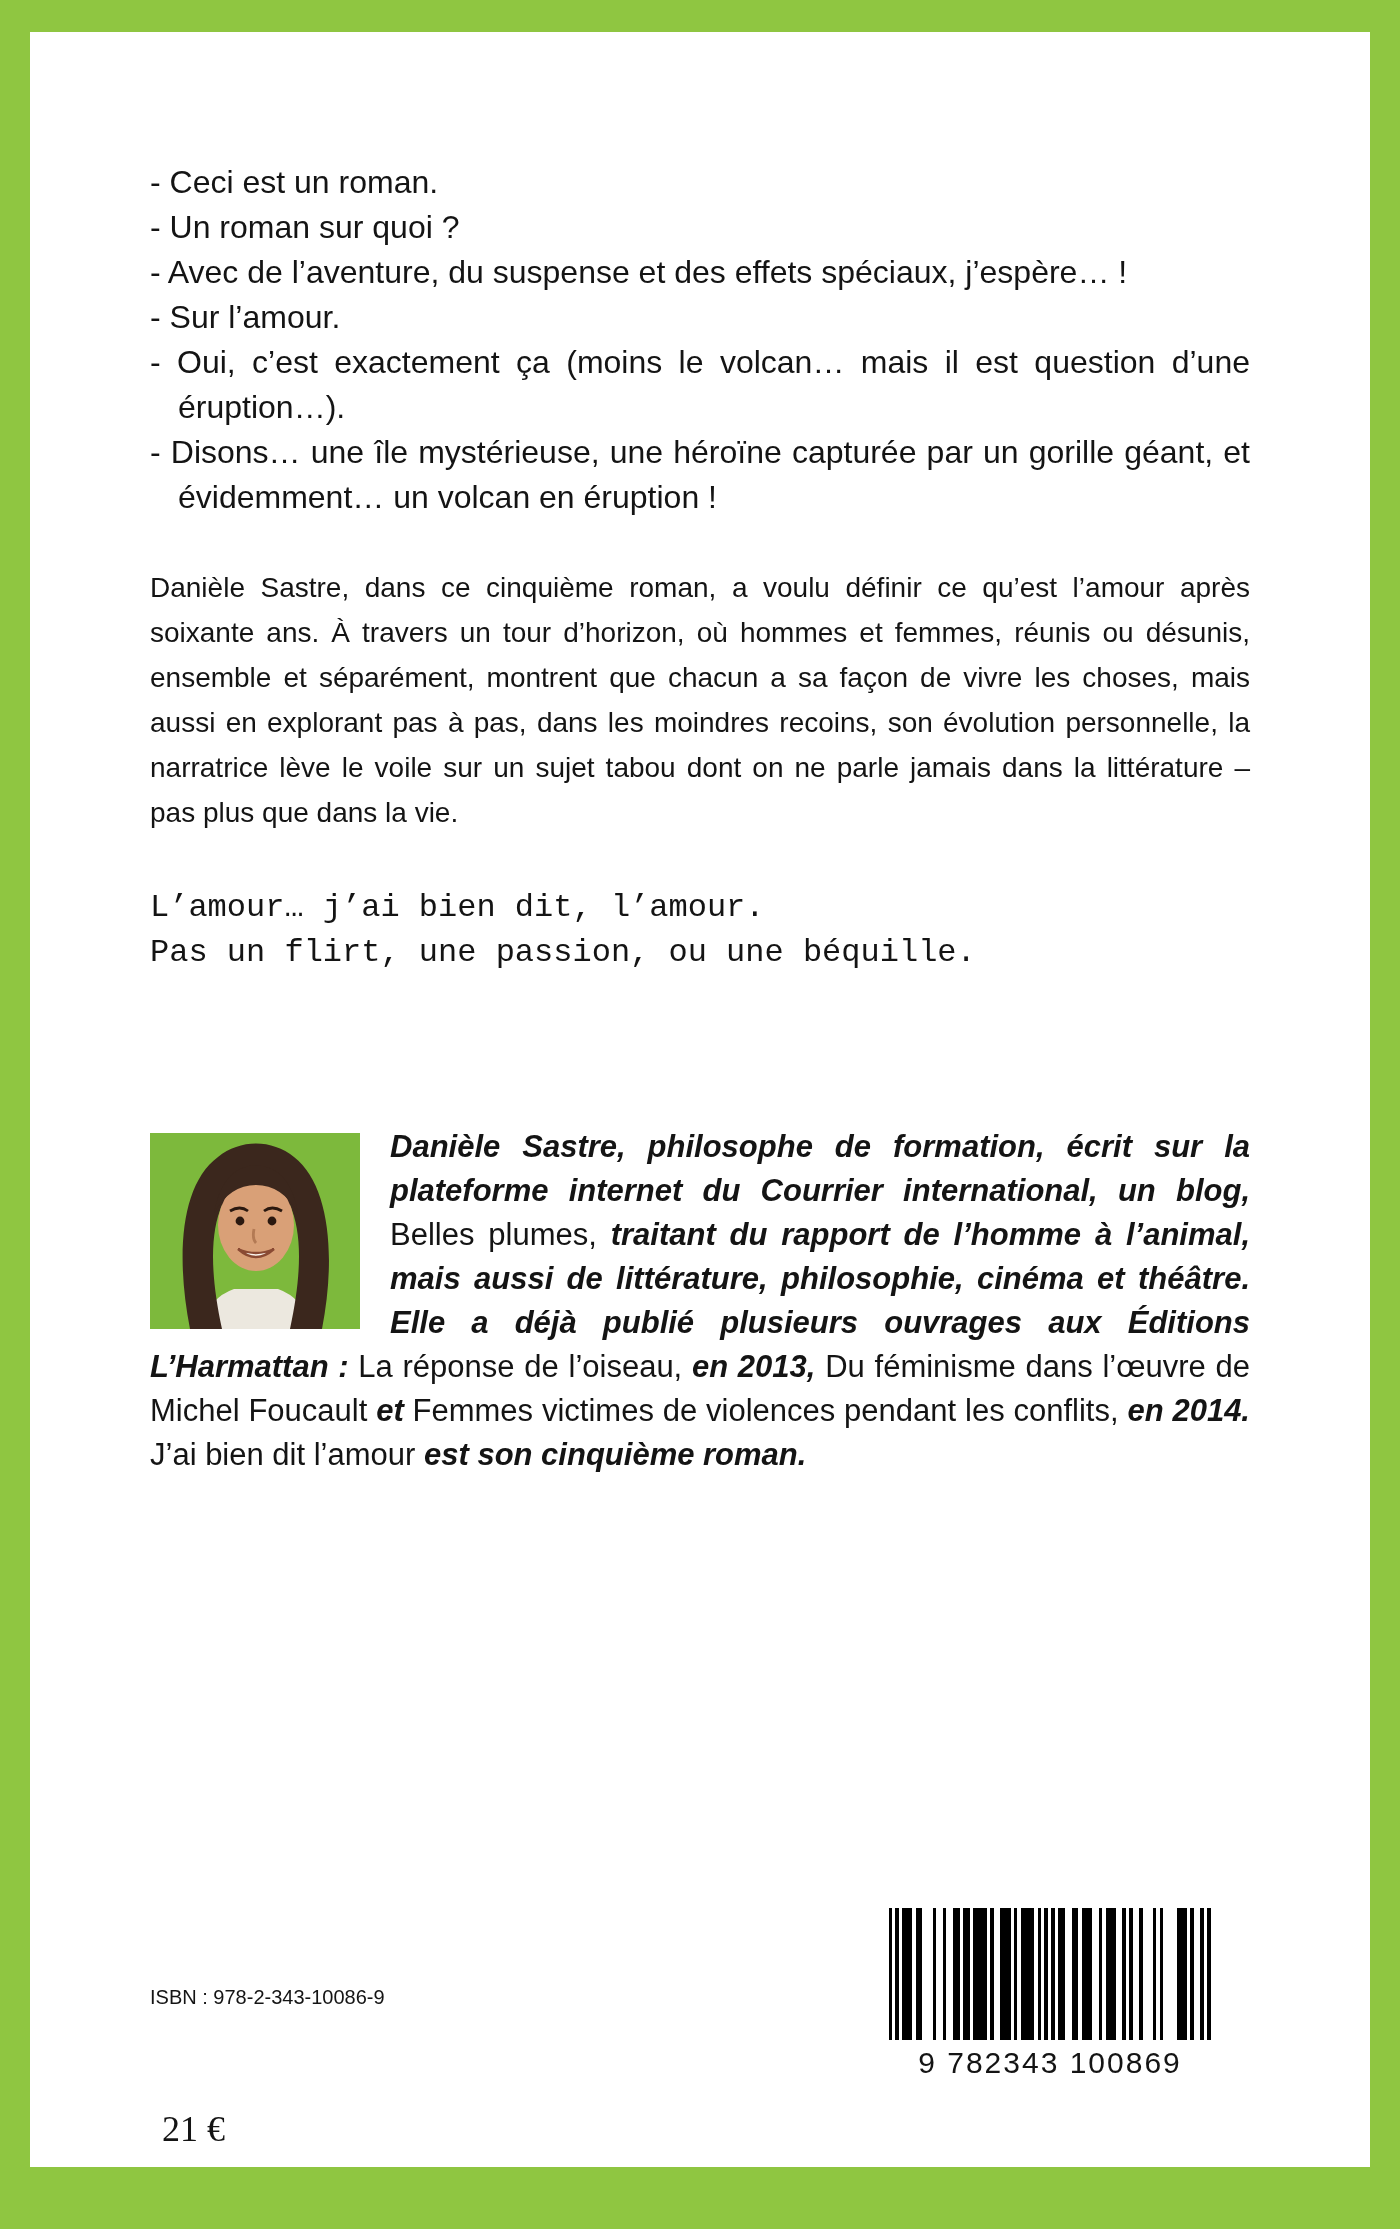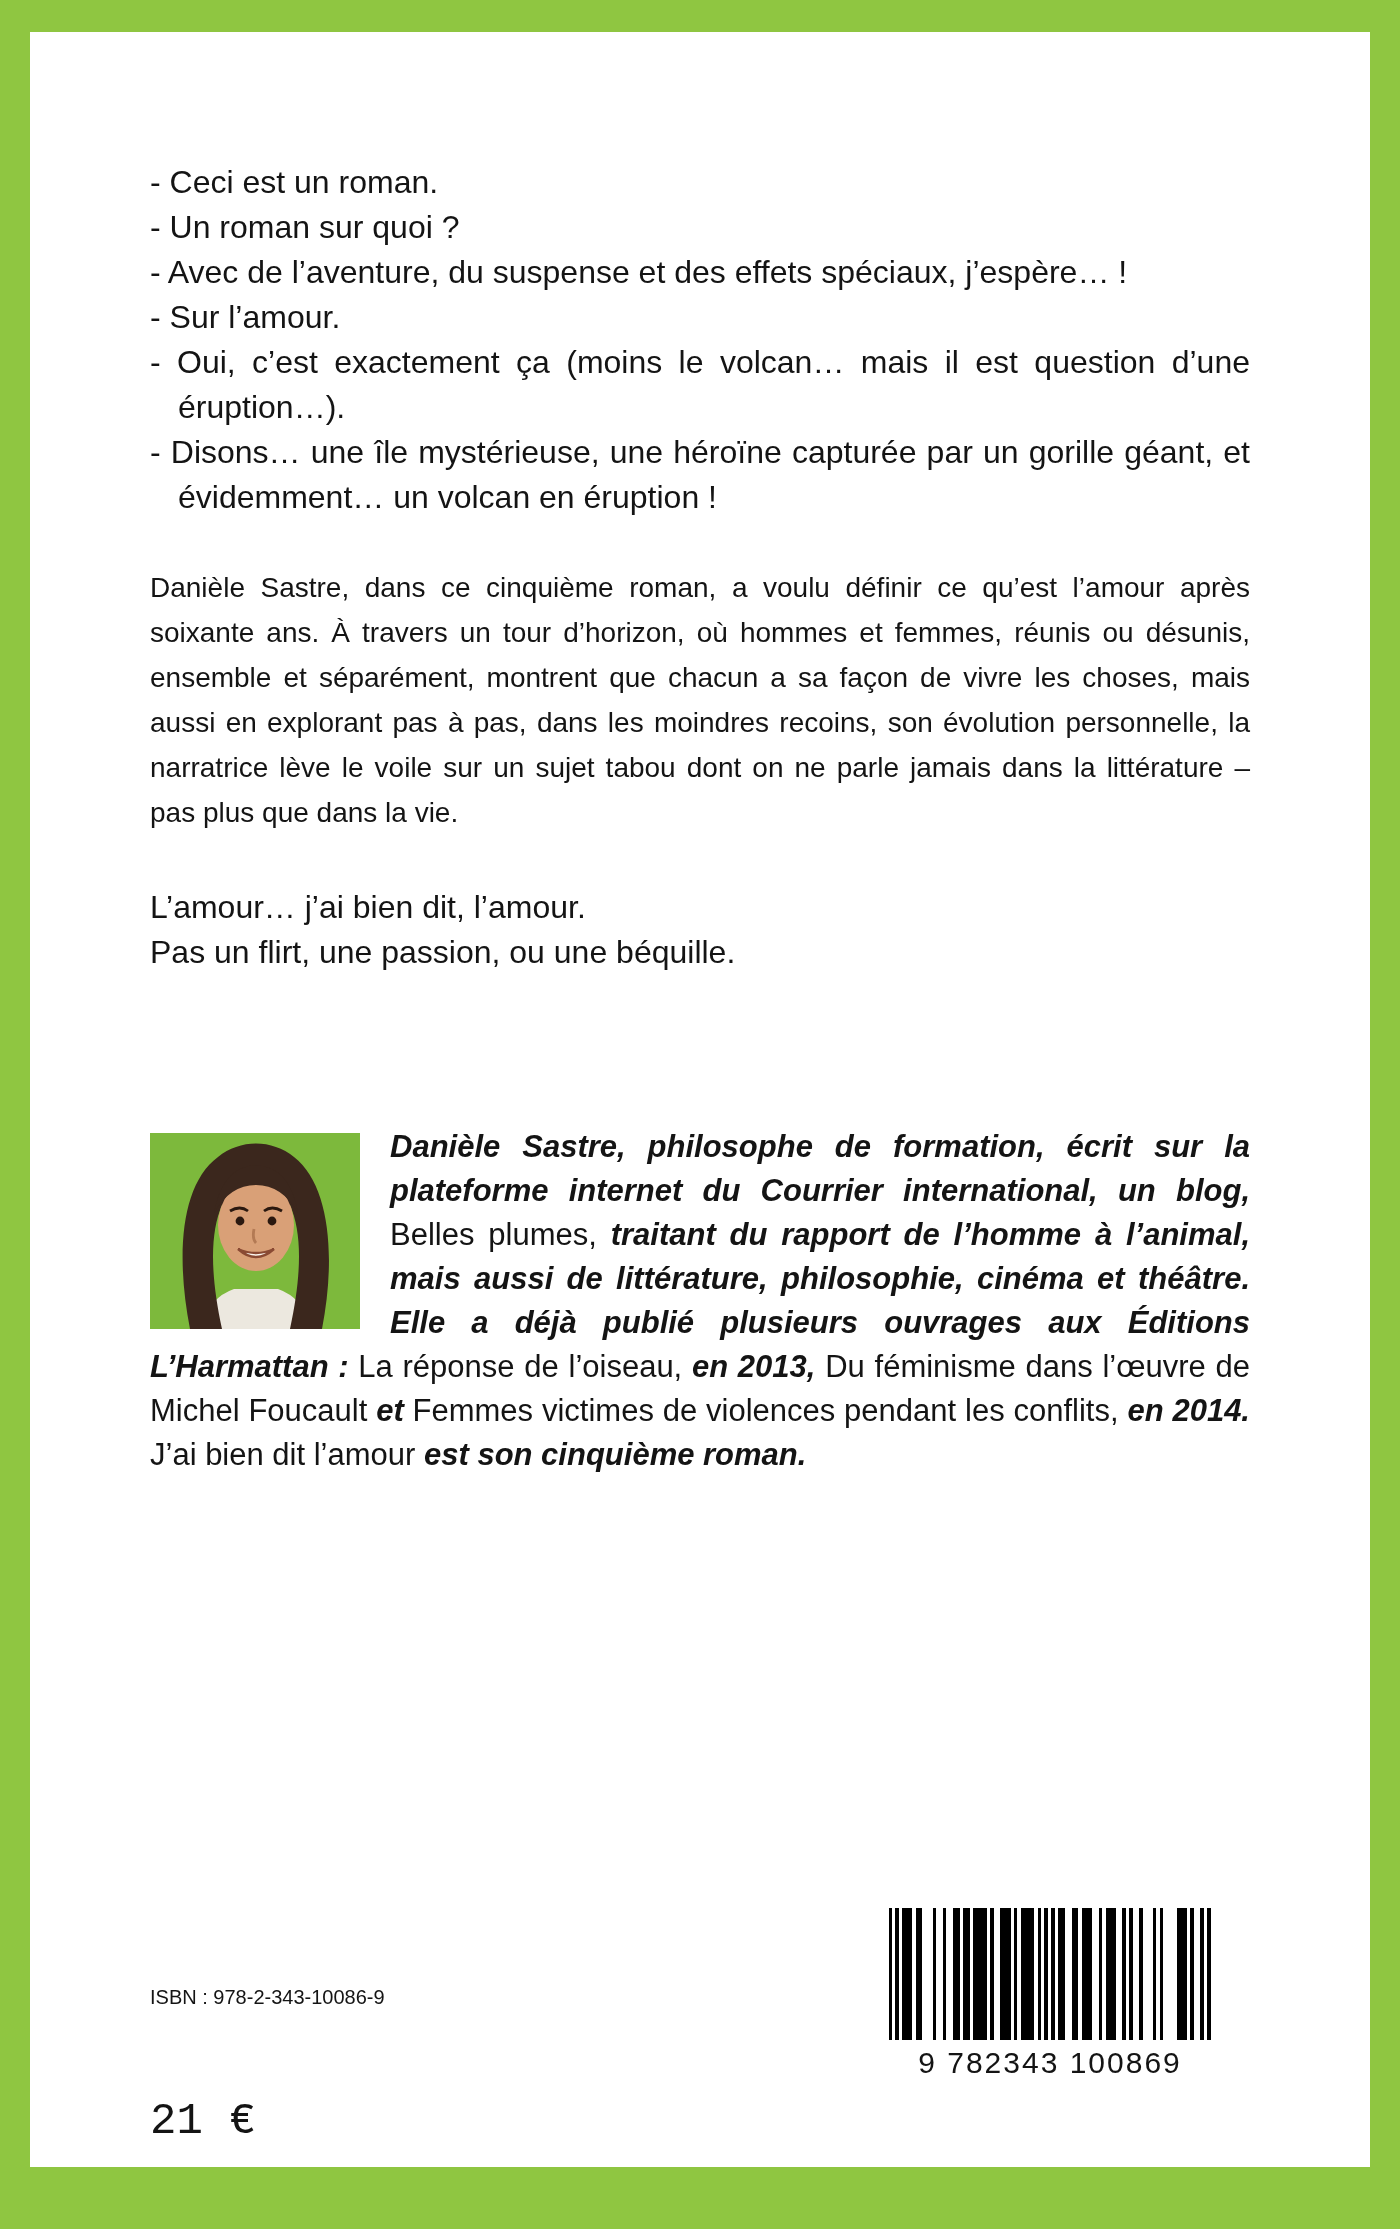--- a/index.html
+++ b/index.html
@@ -26,21 +26,21 @@
     margin:0;
     font-size:32px; line-height:45px;
     text-align:justify;
     padding-left:28px; text-indent:-28px;
   }
   .synopsis {
     margin:45px 0 0 0;
     font-size:28px; line-height:45px;
     text-align:justify;
   }
-  .taglines { margin-top:50px; }
+  .taglines { margin-top:50px;font-family:Liberation Mono, monospace; }
   .taglines p { margin:0; font-size:32px; line-height:45px; }
   .bio {
     margin-top:150px;
     font-size:31px; line-height:44px;
     text-align:justify;
     font-style:italic;
   }
   .bio .photo {
     float:left;
     width:210px; height:196px;
@@ -54,23 +54,23 @@
   .credit {
     position:absolute; left:150px; top:1928px;
     font-size:27px; line-height:40px;
   }
   .isbn {
     position:absolute; left:150px; top:1986px;
     margin:0; font-size:20px;
   }
   .price {
     position:absolute; left:150px; top:2096px;
-    margin:0;
-    font-family:Liberation Mono, monospace;
-    font-size:44px;
+    margin:12px;
+    font-family:Liberation Serif, serif;
+    font-size:36px;
   }
   .barcode {
     position:absolute; left:880px; top:1908px;
     width:340px;
     background:#ffffff;
     text-align:center;
   }
   .bars {
     display:flex; align-items:stretch;
     height:132px; width:323px; margin:0 auto;

